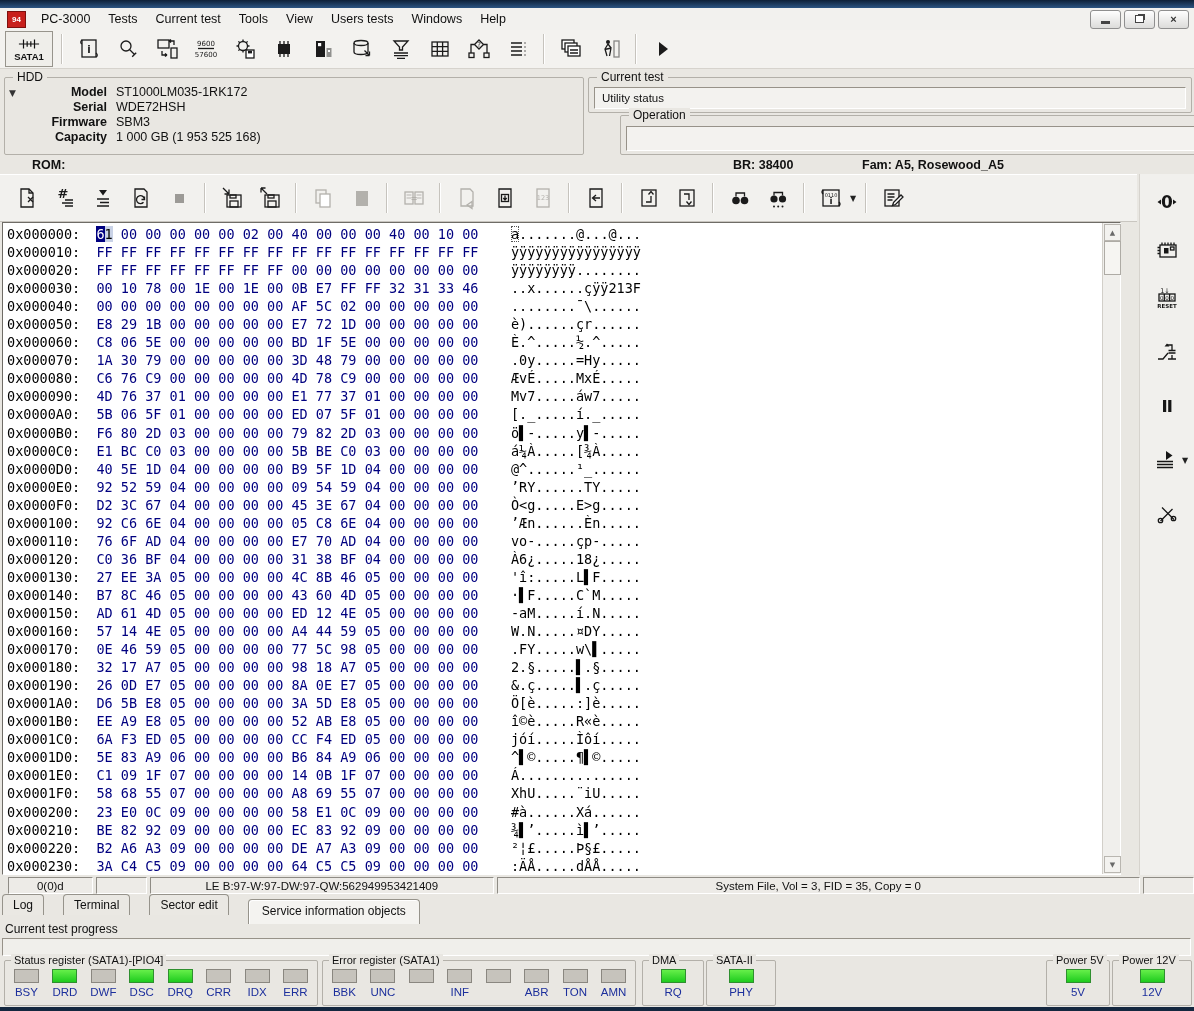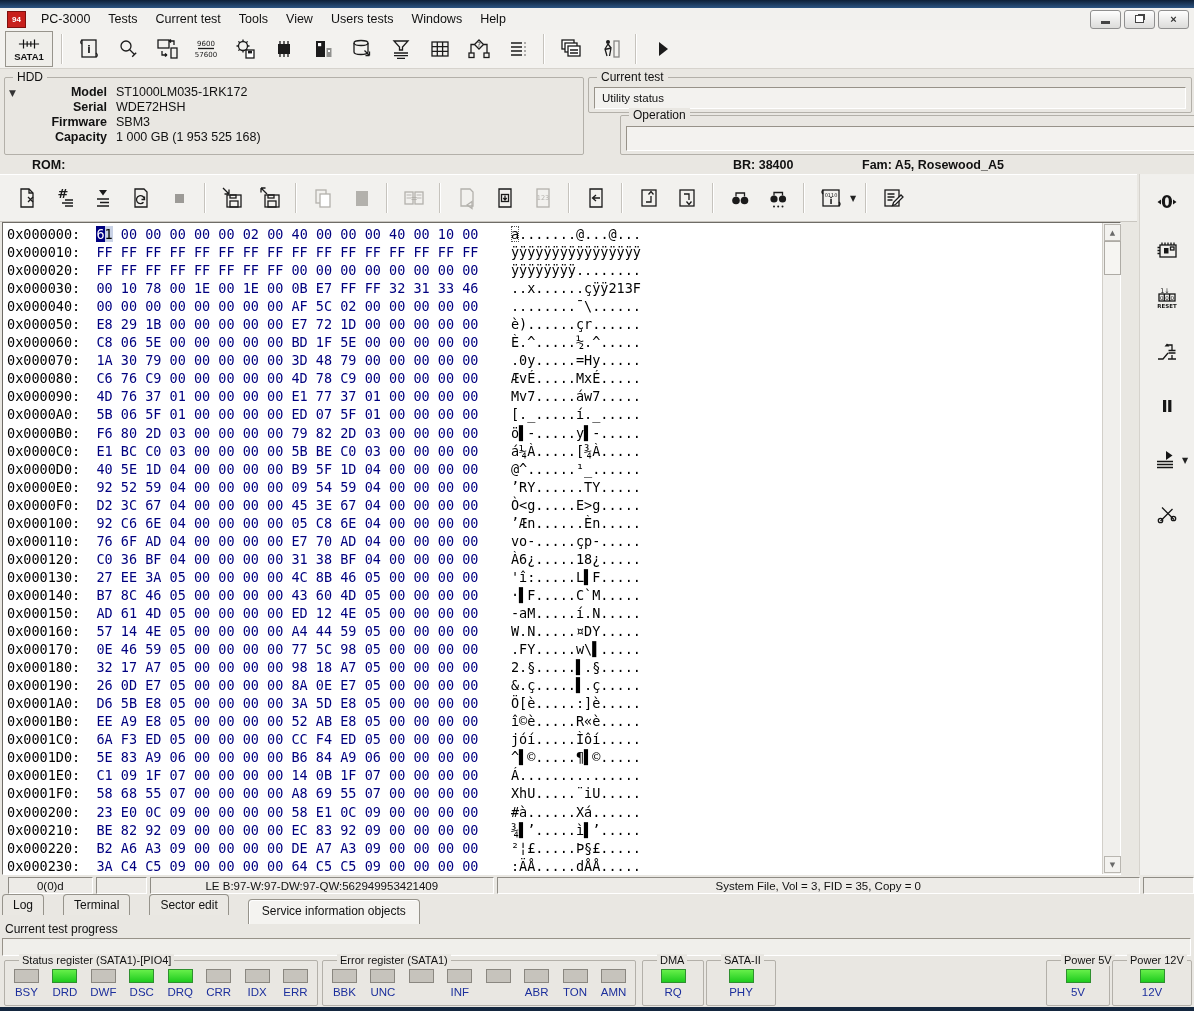--- a/index.html
+++ b/index.html
@@ -82,21 +82,21 @@
   .tabsrow{position:absolute;left:2px;top:894px;width:968px;height:26px;display:flex;
        align-items:flex-start;gap:19px;}
   .tab{border:1px solid #96938b;border-bottom:none;border-radius:4px 4px 0 0;background:#eae8e3;
        font-size:12px;padding:3px 10px 3px;height:14px;}
   .tab.active{background:#f4f3f0;margin-top:5px;padding:4px 13px 6px;box-shadow:1px 1px 0 #fff inset;}
   .progress-label{position:absolute;left:5px;top:922px;font-size:12px;}
   .progress-box{position:absolute;left:2px;top:938px;width:1189px;height:18px;
        border:1px solid;border-color:#979289 #fff #fff #979289;background:#f0efeb;box-sizing:border-box;}
   .regs{position:absolute;left:0;top:958px;width:1194px;height:49px;}
   .reg-group{position:absolute;border:1px solid #b3b0a9;border-radius:2px;height:44px;}
-  .reg-title{position:absolute;top:-7px;left:6px;background:#e9e7e2;padding:0 3px;font-size:11px;white-space:nowrap;margin-left:8px;}
+  .reg-title{position:absolute;top:-7px;left:6px;background:#e9e7e2;padding:0 3px;font-size:11px;white-space:nowrap;}
   .led-row{position:absolute;left:0;right:0;top:8px;display:flex;justify-content:space-evenly;}
   .led-col{display:flex;flex-direction:column;align-items:center;width:34px;}
   .led{width:23px;height:12px;border:1px solid #8a8780;background:#c6c3bc;}
   .led.on{background:linear-gradient(#66ef4a,#1ecb1e);border-color:#2f8f2f;}
   .led-lab{font-size:11.5px;color:#1c2f9c;margin-top:3px;height:13px;}
   .bottom-strip{position:absolute;left:0;bottom:0;width:1194px;height:4px;background:#14273f;}
 </style>
 </head>
 <body>
 

